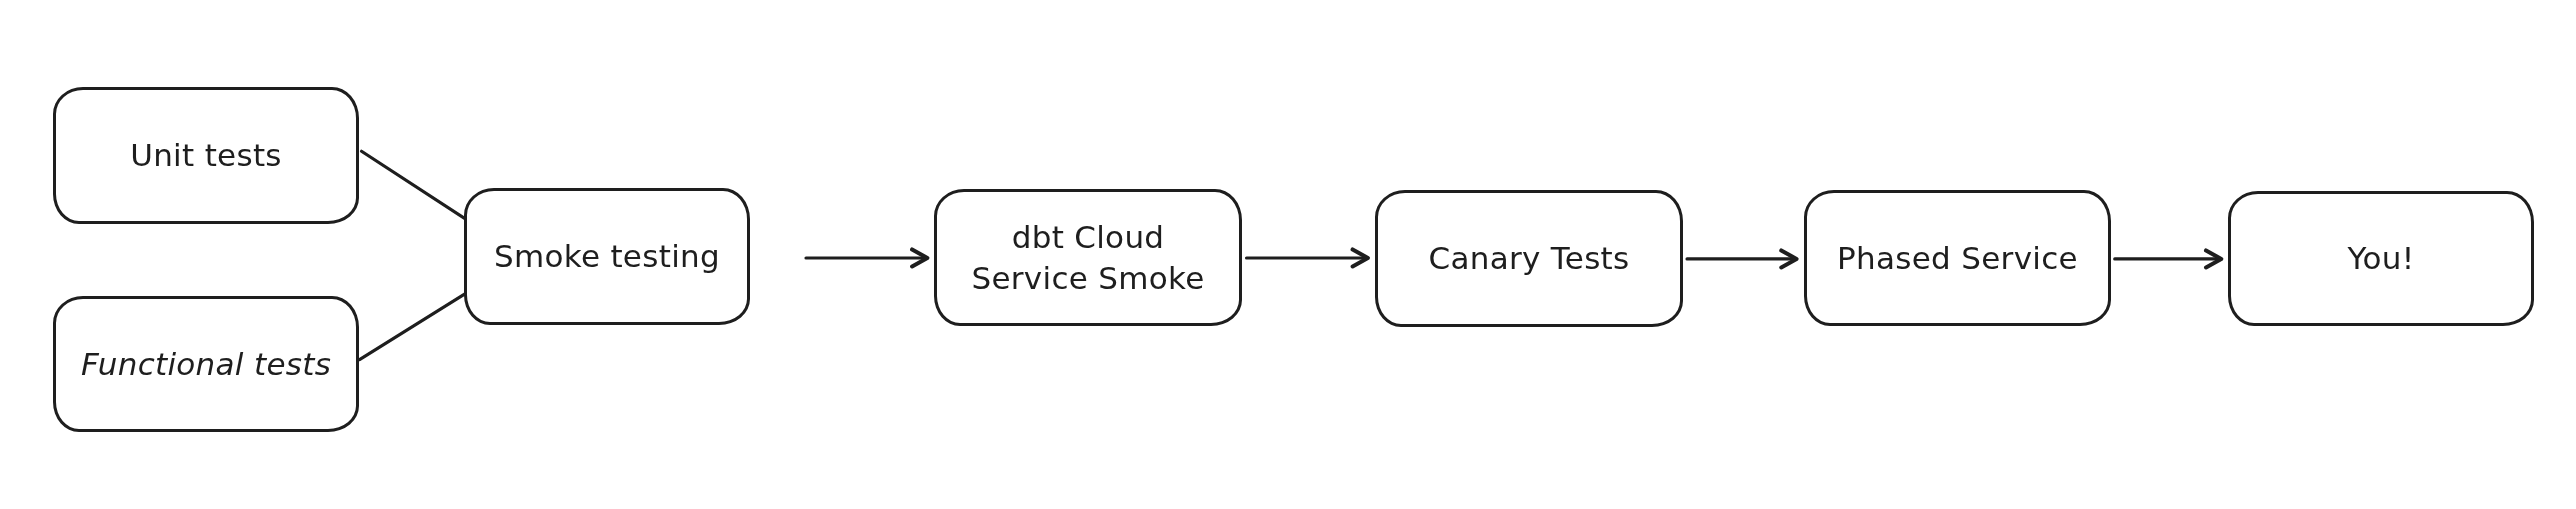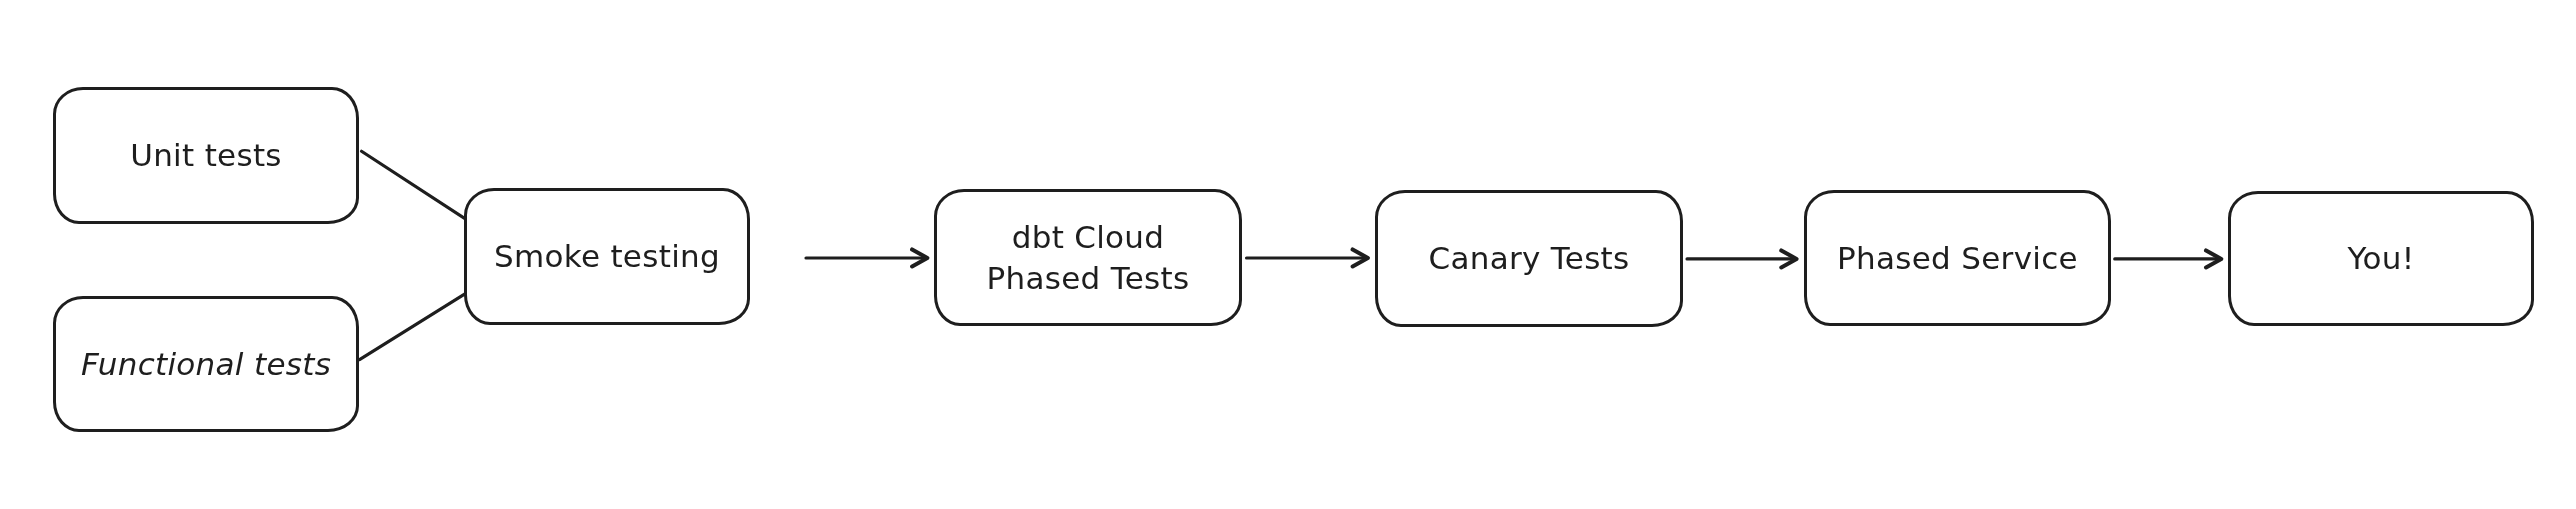--- a/index.html
+++ b/index.html
@@ -84,21 +84,21 @@
   <div class="node" id="node-functional-tests">
     <span class="label">Functional tests</span>
   </div>
 
   <div class="node" id="node-smoke-testing">
     <span class="label">Smoke testing</span>
   </div>
 
   <div class="node" id="node-dbt-cloud">
     <span class="label">dbt Cloud
-Phased Tests</span>
+Service Smoke</span>
   </div>
 
   <div class="node" id="node-canary-tests">
     <span class="label">Canary Tests</span>
   </div>
 
   <div class="node" id="node-phased-rollout">
     <span class="label">Phased Service</span>
   </div>
 

